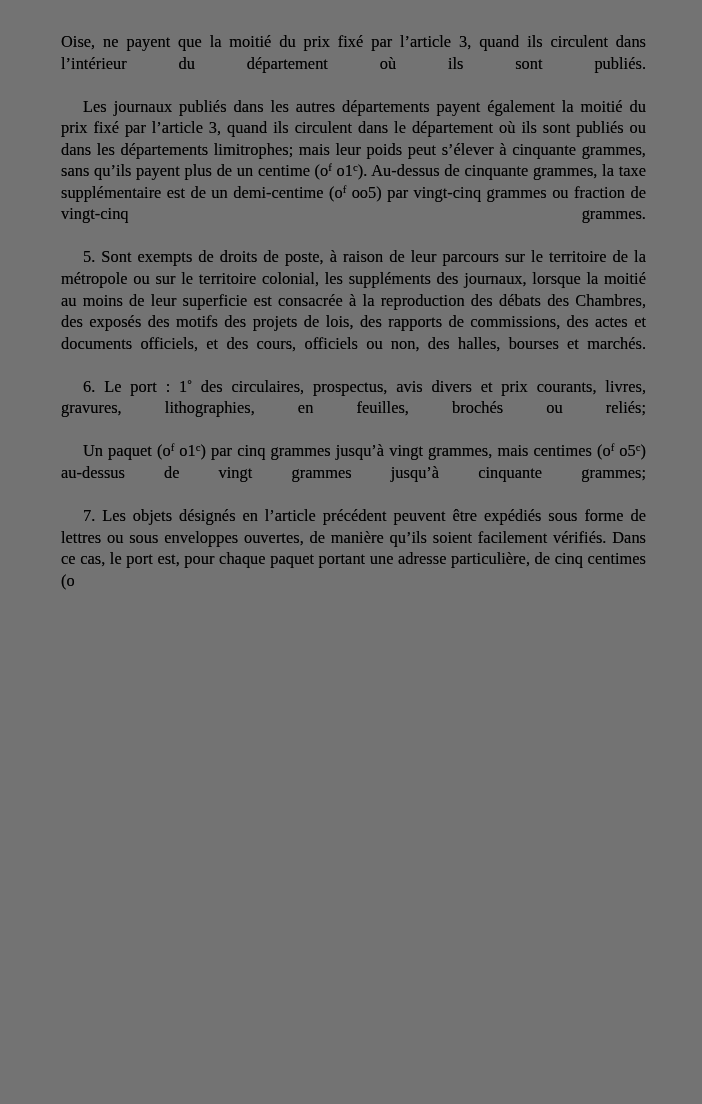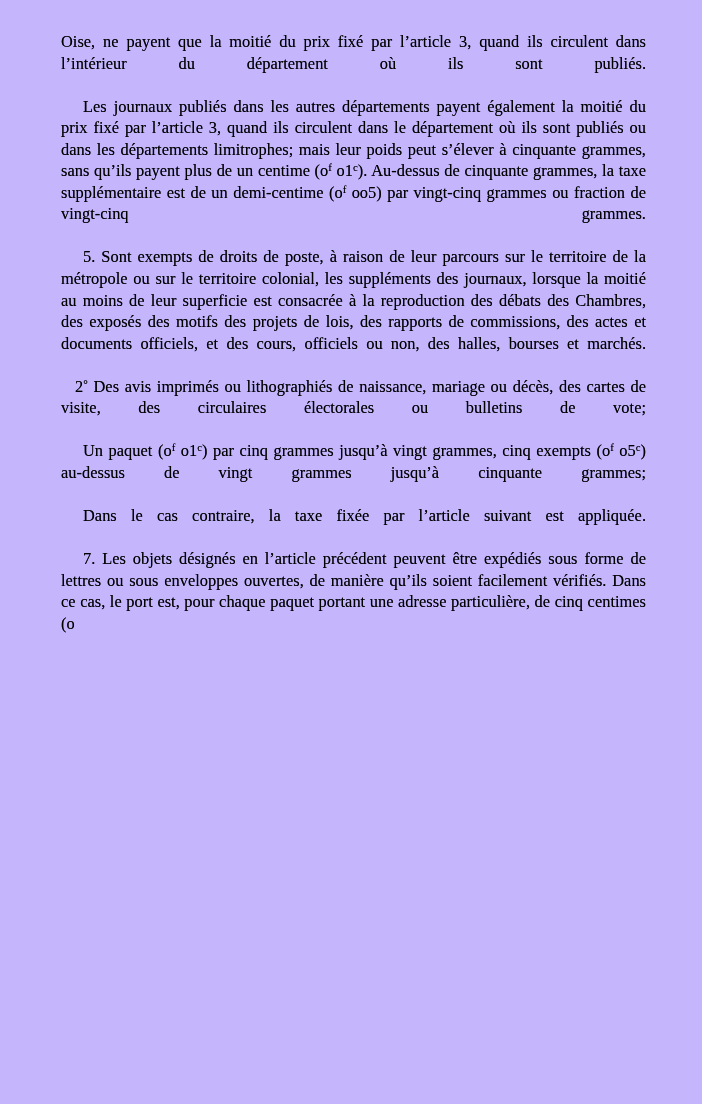--- a/index.html
+++ b/index.html
@@ -13,21 +13,21 @@
     height: 1104px;
     overflow: hidden;
     font-family: "Liberation Serif", "DejaVu Serif", serif;
     color: #000000;
   }
 
   #page {
     position: relative;
     width: 702px;
     height: 1104px;
-    background: #c4b5fd;
+    background: #737373;
     box-sizing: border-box;
   }
 
   #text-column {
     position: absolute;
     left: 61px;
     top: 31px;
     width: 585px;
   }
 
@@ -77,18 +77,17 @@
   }
 </style>
 </head>
 <body>
 
 <div id="page">
   <div id="text-column">
       <p class="para indent-none"><span>Oise, ne payent que la moitié du prix fixé par l’article 3, quand ils circulent dans l’intérieur du département où ils sont publiés.</span></p>
       <p class="para indent-md"><span>Les journaux publiés dans les autres départements payent également la moitié du prix fixé par l’article 3, quand ils circulent dans le département où ils sont publiés ou dans les départements limitrophes; mais leur poids peut s’élever à cinquante grammes, sans qu’ils payent plus de un centime (o</span><sup class="sup">f</sup><span> o1</span><sup class="sup">c</sup><span>). Au-dessus de cinquante grammes, la taxe supplémentaire est de un demi-centime (o</span><sup class="sup">f</sup><span> oo5) par vingt-cinq grammes ou fraction de vingt-cinq grammes.</span></p>
       <p class="para indent-md"><span>5. Sont exempts de droits de poste, à raison de leur parcours sur le territoire de la métropole ou sur le territoire colonial, les suppléments des journaux, lorsque la moitié au moins de leur superficie est consacrée à la reproduction des débats des Chambres, des exposés des motifs des projets de lois, des rapports de commissions, des actes et documents officiels, et des cours, officiels ou non, des halles, bourses et marchés.</span></p>
-      <p class="para indent-sm"><span>2</span><sup class="ord">°</sup><span> Des avis imprimés ou lithographiés de naissance, mariage ou décès, des cartes de visite, des circulaires électorales ou bulletins de vote;</span></p>
-      <p class="para indent-md"><span>Un paquet (o</span><sup class="sup">f</sup><span> o1</span><sup class="sup">c</sup><span>) par cinq grammes jusqu’à vingt grammes, cinq exempts (o</span><sup class="sup">f</sup><span> o5</span><sup class="sup">c</sup><span>) au-dessus de vingt grammes jusqu’à cinquante grammes;</span></p>
-      <p class="para indent-md"><span>Dans le cas contraire, la taxe fixée par l’article suivant est appliquée.</span></p>
+      <p class="para indent-md"><span>6. Le port : 1</span><sup class="ord">°</sup><span> des circulaires, prospectus, avis divers et prix courants, livres, gravures, lithographies, en feuilles, brochés ou reliés;</span></p>
+      <p class="para indent-md"><span>Un paquet (o</span><sup class="sup">f</sup><span> o1</span><sup class="sup">c</sup><span>) par cinq grammes jusqu’à vingt grammes, mais centimes (o</span><sup class="sup">f</sup><span> o5</span><sup class="sup">c</sup><span>) au-dessus de vingt grammes jusqu’à cinquante grammes;</span></p>
       <p class="para indent-md"><span>7. Les objets désignés en l’article précédent peuvent être expédiés sous forme de lettres ou sous enveloppes ouvertes, de manière qu’ils soient facilement vérifiés. Dans ce cas, le port est, pour chaque paquet portant une adresse particulière, de cinq centimes (o</span></p>
     </div>
 </div>
 
 </body></html>

